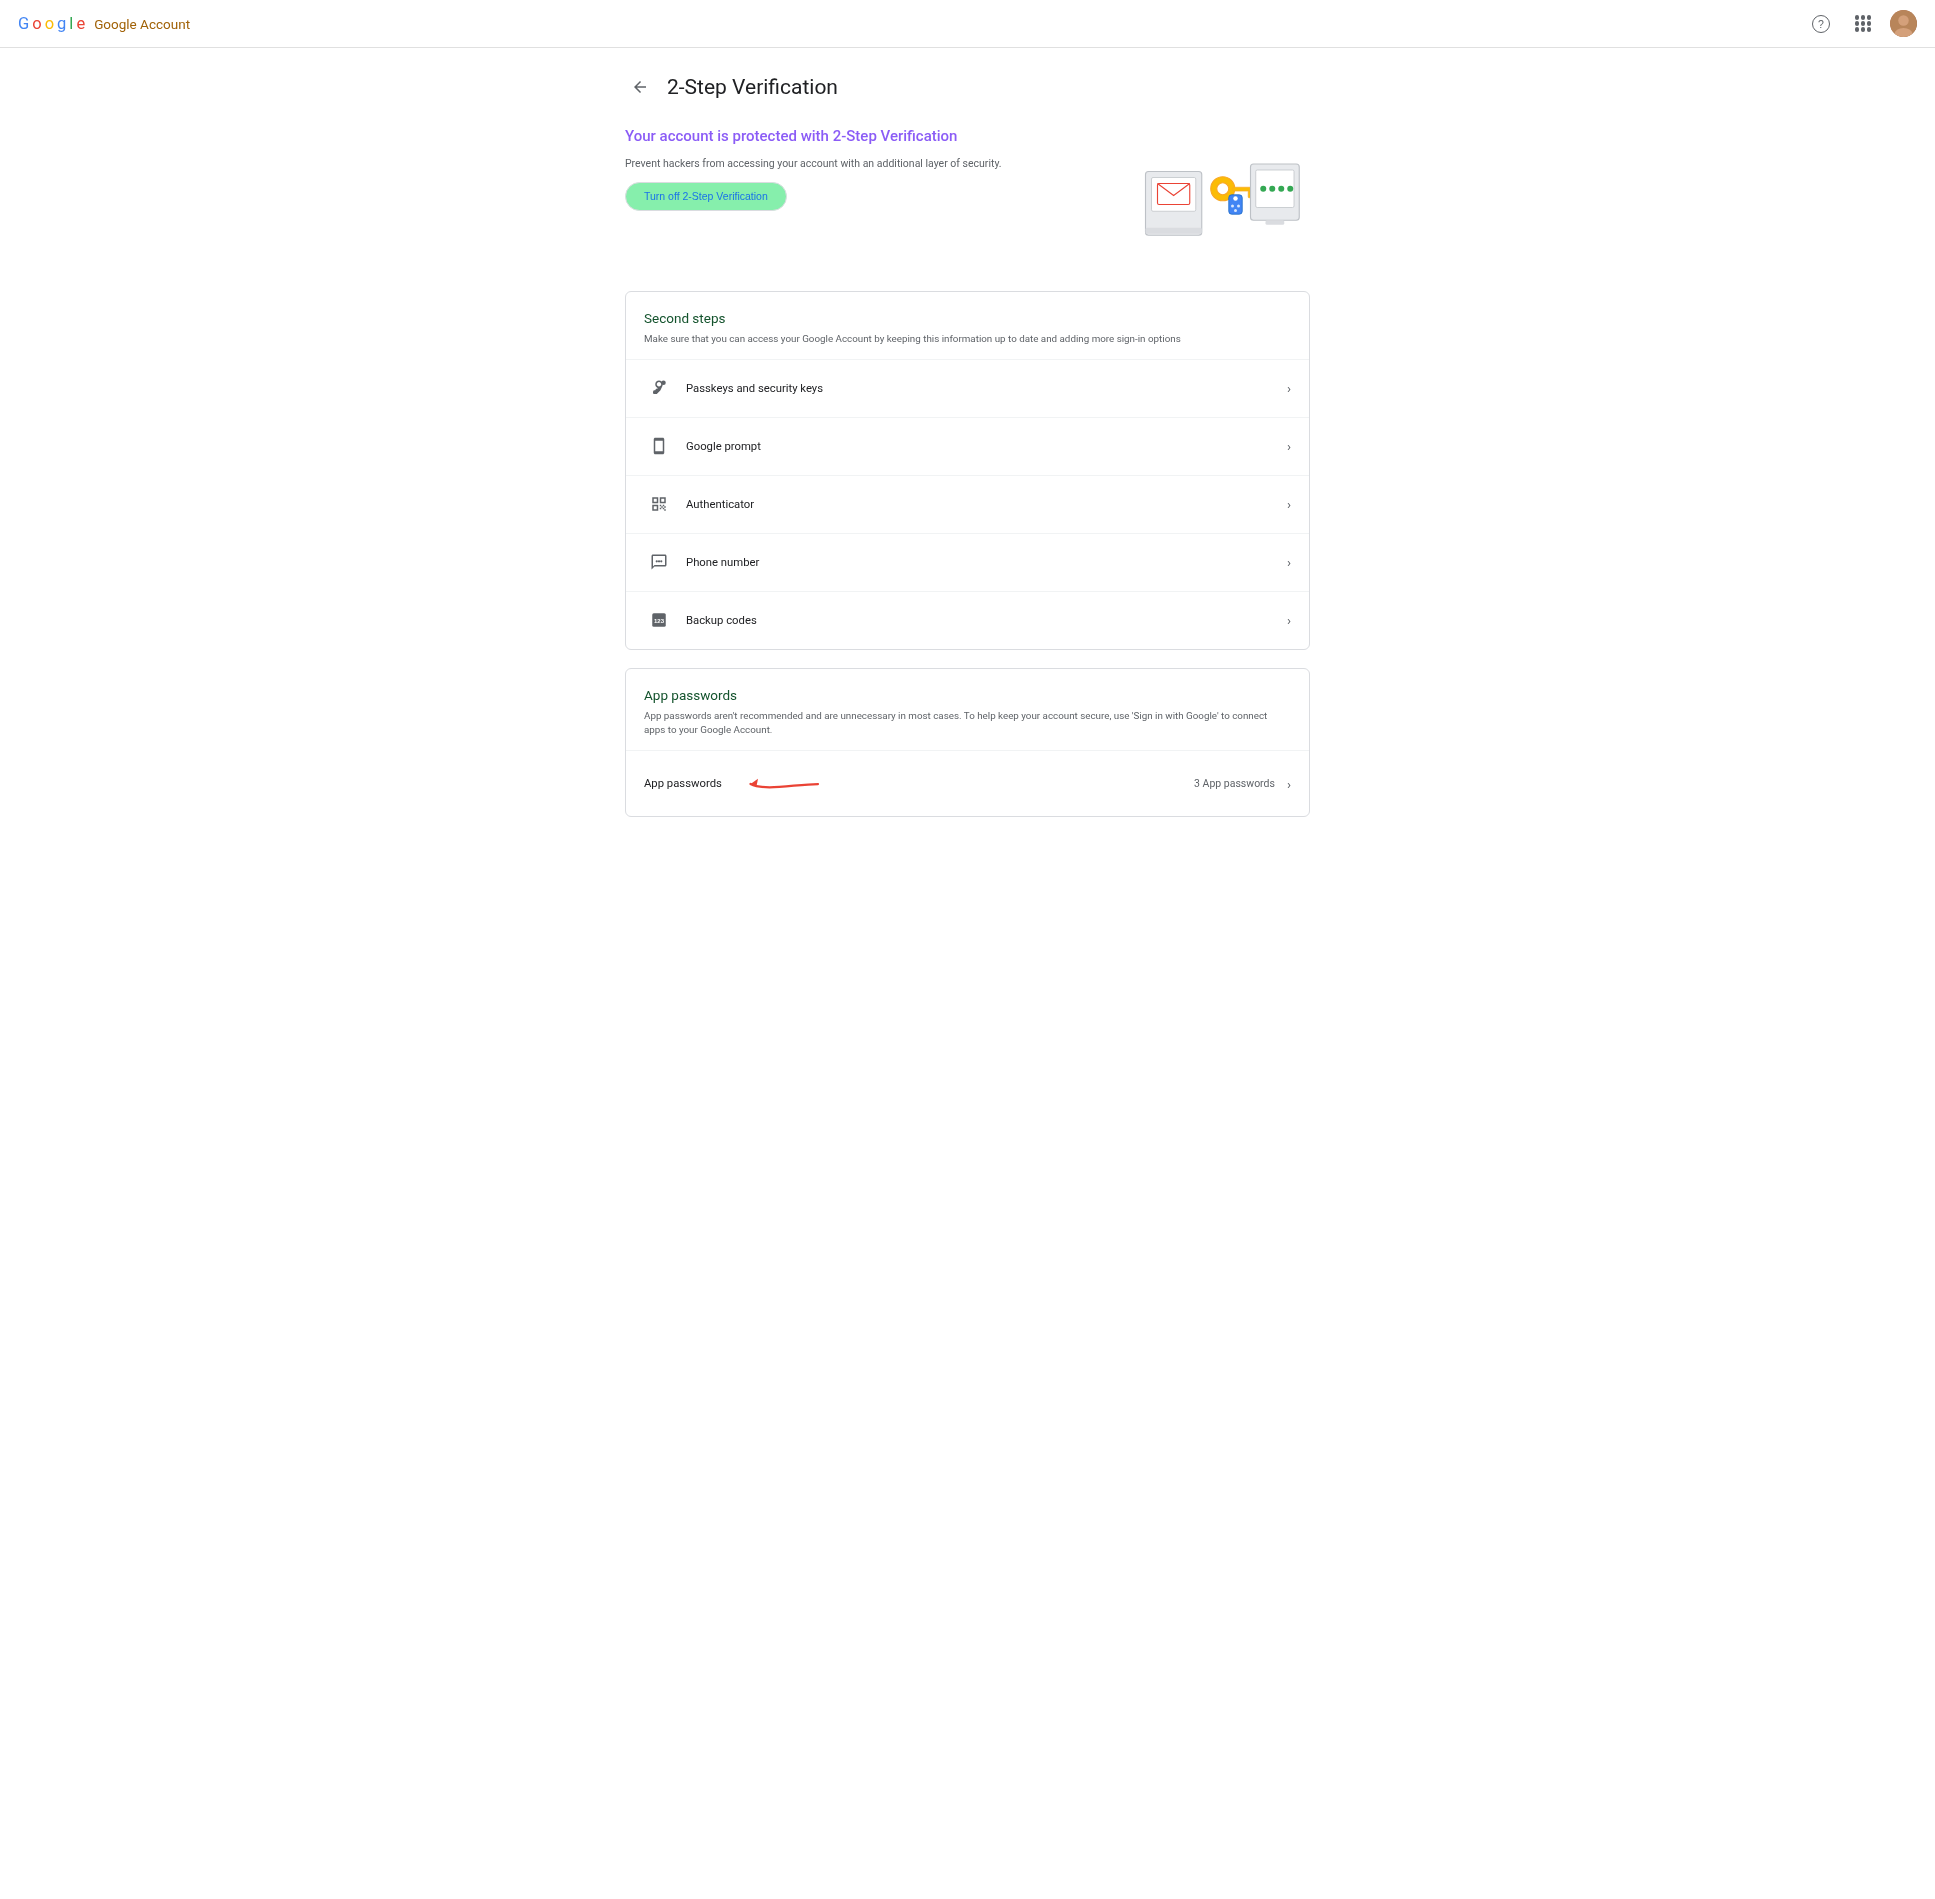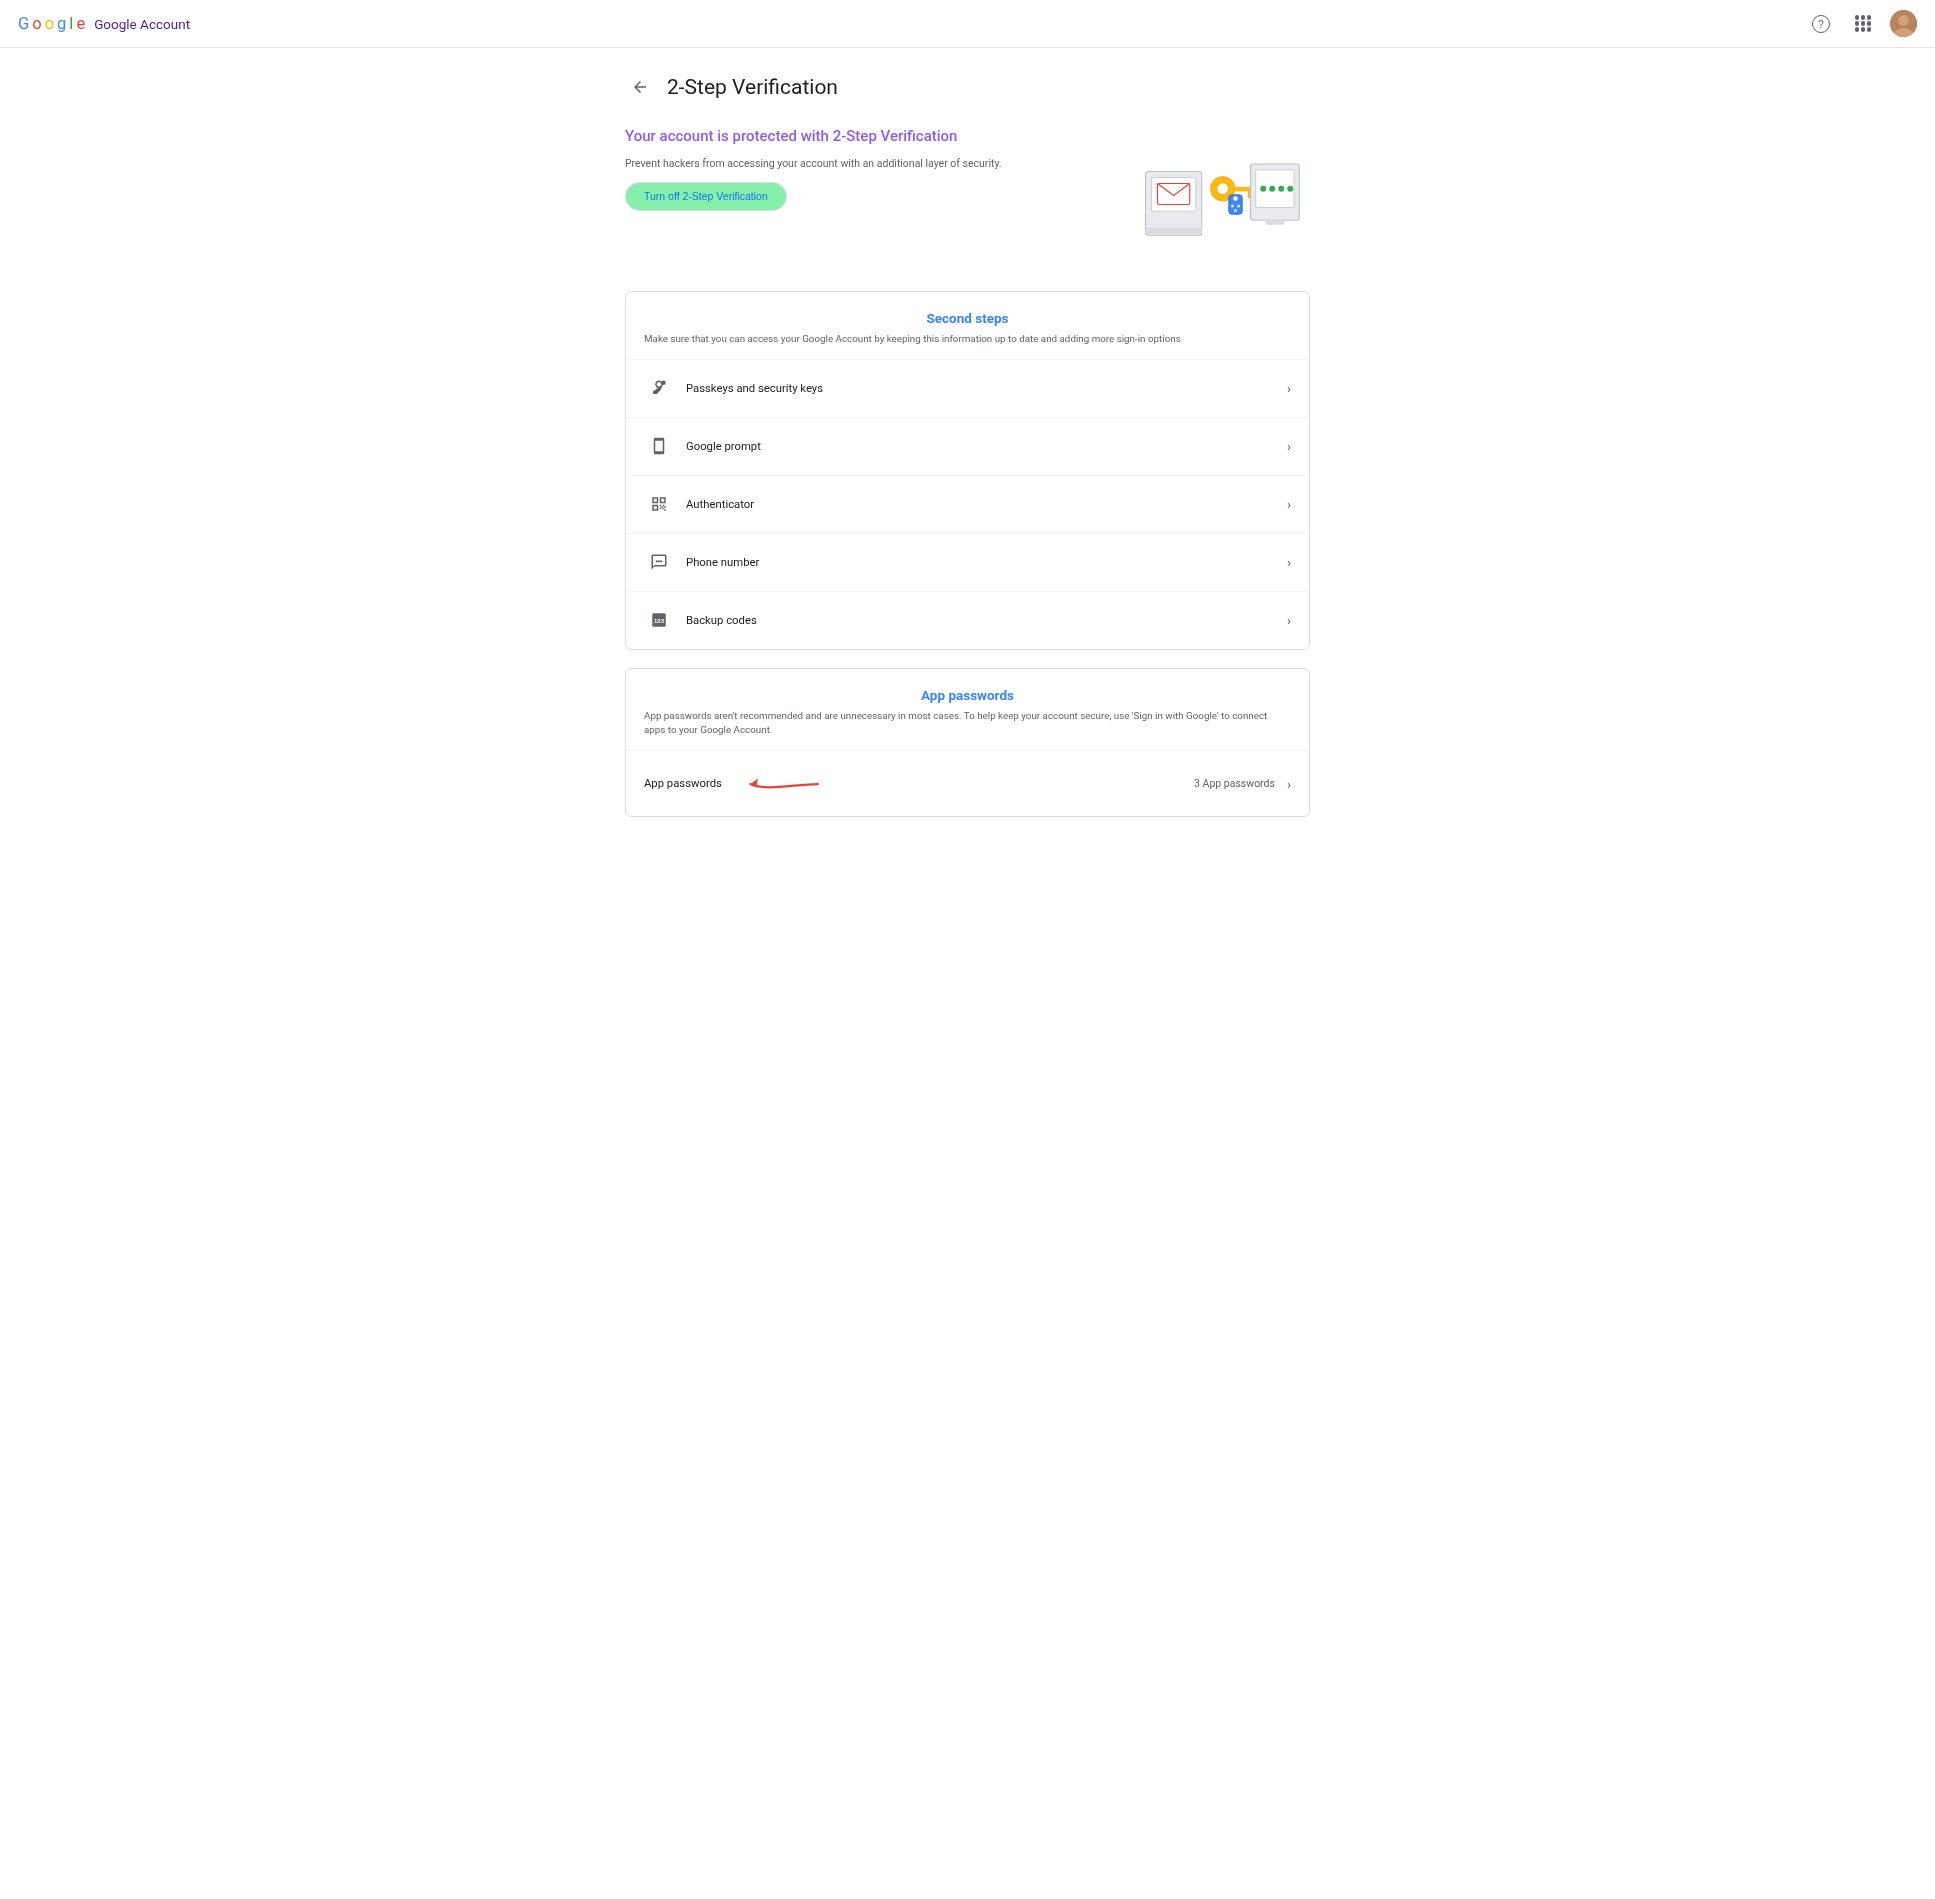--- a/index.html
+++ b/index.html
@@ -32,21 +32,21 @@
       font-weight: 400;
     }
     .google-logo .g { color: #4285F4; }
     .google-logo .o1 { color: #EA4335; }
     .google-logo .o2 { color: #FBBC05; }
     .google-logo .g2 { color: #4285F4; }
     .google-logo .l { color: #34A853; }
     .google-logo .e { color: #EA4335; }
     .header-title {
       font-size: 13.5px;
-      color: #4c1d95;
+      color: #a16207;
       margin-left: 3px;
     }
     .header-right {
       display: flex;
       align-items: center;
       gap: 12px;
     }
     .icon-btn {
       width: 30px;
       height: 30px;
@@ -183,24 +183,23 @@
       border: 0.8px solid #dadce0;
       border-radius: 6px;
       margin-bottom: 18px;
       overflow: hidden;
     }
     .card-header {
       padding: 18px 18px 6px 18px;
     }
     .card-title {
       font-size: 13.5px;
-      font-weight: 700;
-      color: #3b82f6;
+      font-weight: 400;
+      color: #14532d;
       margin-bottom: 6px;
-      text-align: center;
     }
     .card-subtitle {
       font-size: 9.8px;
       color: #5f6368;
       line-height: 1.5;
       margin-bottom: 6px;
     }
 
     
     .list-item {

